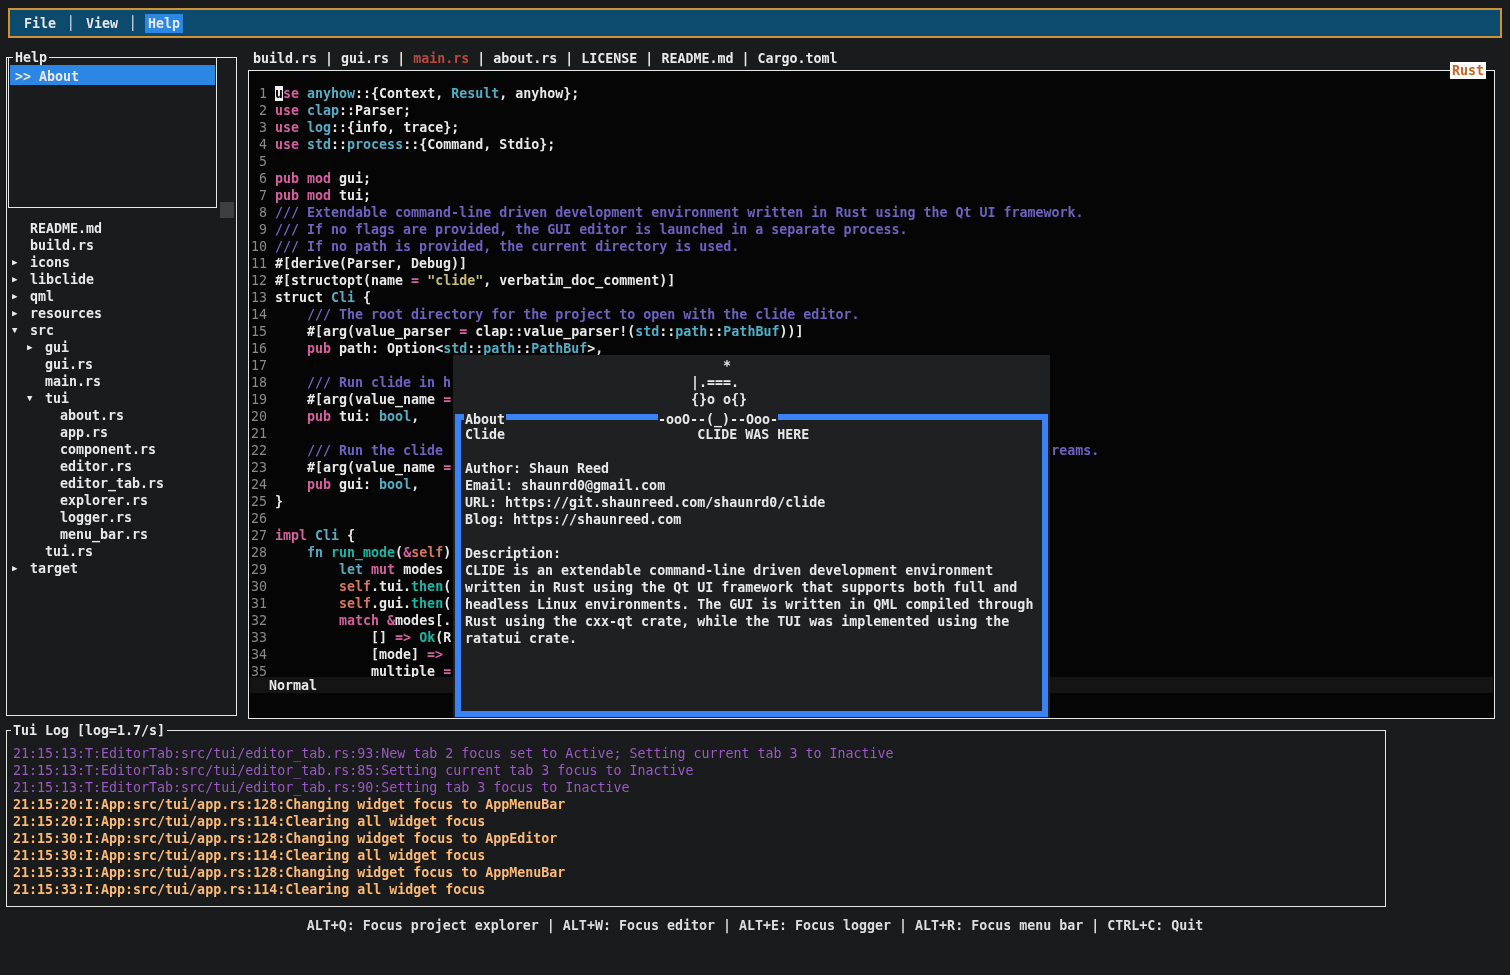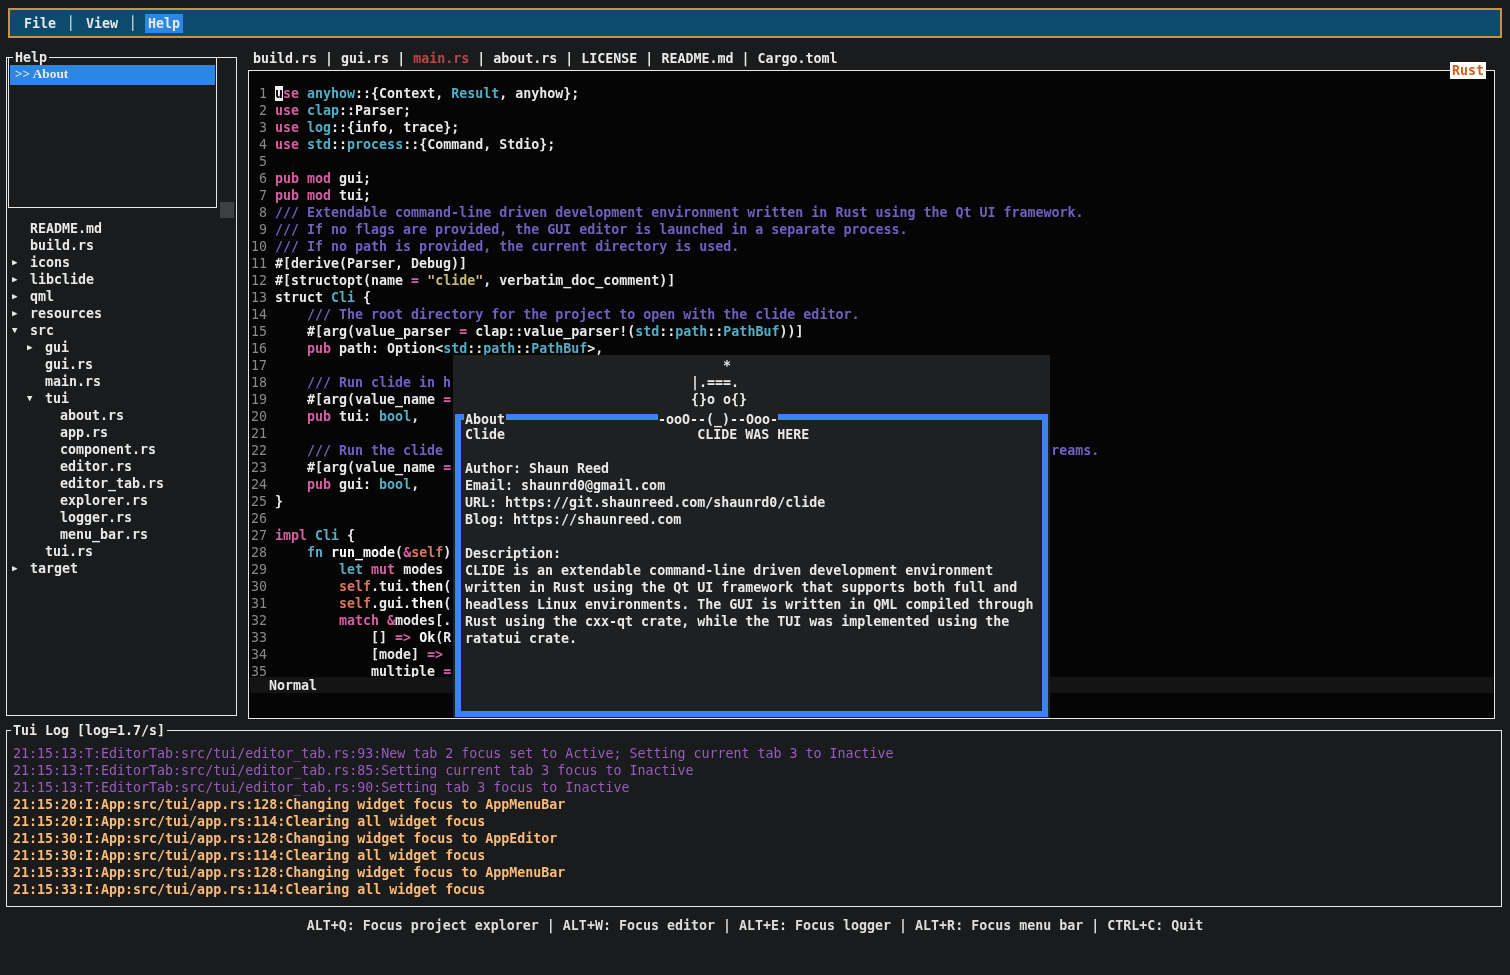--- a/index.html
+++ b/index.html
@@ -11,52 +11,52 @@
   .boxtitle{position:absolute;top:-9px;left:4px;background:#191b1c;padding:0 2px;height:17px;}
   
   #menubar{position:absolute;left:8px;top:8px;width:1494px;height:30px;border:2px solid #cf9236;
            box-sizing:border-box;background:#0c4a6e;display:flex;align-items:center;padding-left:11px;}
   .menu-item{padding:1px 3px;margin:0;}
   .menu-item.active{background:#2b87e3;}
   .menu-sep{margin:0 8px;color:#e9e9e9;}
   
   #help-dropdown{position:absolute;left:8px;top:57px;width:209px;height:151px;background:#191b1c;z-index:3;}
   #help-about-row{position:absolute;left:1px;right:1px;top:7px;height:20px;background:#2b87e3;
-                  display:flex;align-items:flex-start;padding-left:5px;font-family:Liberation Serif, serif;}
+                  display:flex;align-items:flex-end;padding-left:5px;}
   
   #explorer-box{left:6px;top:57px;width:231px;height:659px;background:#191b1c;}
   #explorer-list{position:absolute;left:1px;top:162px;right:2px;}
   .exp-row{height:17px;white-space:pre;display:flex;align-items:center;}
   .exp-arrow{display:inline-block;width:18px;font-size:9px;}
   #explorer-scrollthumb{position:absolute;left:220px;top:202px;width:14px;height:16px;background:#3d3f40;z-index:4;}
   
   #tabbar{position:absolute;left:253px;top:50px;height:17px;white-space:pre;}
   .tab-active{color:#b84a44;}
   
   #editor-box{left:248px;top:70px;width:1247px;height:649px;background:#050505;}
   #rust-label{position:absolute;top:-9px;right:8px;background:#ffffff;color:#d2611c;padding:0 2px;height:17px;}
   #code{position:absolute;left:0;top:14px;right:1px;}
   .code-line{height:17px;white-space:pre;}
   .gutter{display:inline-block;width:18px;margin-right:8px;text-align:right;color:#8a8a8a;font-weight:400;}
   .tk-w{color:#e9e9e9}.tk-k{color:#d55fa0}.tk-c{color:#53aec6}.tk-m{color:#6e61c0}
-  .tk-s{color:#c8bd74}.tk-g{color:#ffffff}.tk-o{color:#d9775a}
+  .tk-s{color:#c8bd74}.tk-g{color:#14b8a6}.tk-o{color:#d9775a}
   .tk-cur{background:#f0f0f0;color:#000;}
   .tk-gap{display:inline-block;}
   #mode-strip{position:absolute;left:1px;right:1px;top:606px;height:16px;background:#141414;}
   #mode-label{margin-left:19px;}
   
   #about-popup{position:absolute;left:453px;top:355px;width:597px;height:363px;background:#1e2022;z-index:5;}
   #about-art{position:absolute;left:230px;top:2px;}
   #about-box{position:absolute;left:2px;right:2px;top:59px;bottom:1px;border:6px solid #3b82f6;}
   #about-title{position:absolute;top:-9px;left:3px;background:#1e2022;padding:0 1px;height:17px;}
   #about-borderart{position:absolute;top:-9px;left:197px;background:#1e2022;height:17px;}
   #about-content{position:absolute;left:4px;top:6px;right:2px;}
   .about-line{height:17px;white-space:pre;}
   
-  #logger-box{left:6px;top:730px;width:1496px;height:177px;background:#191b1c;}
+  #logger-box{left:6px;top:730px;width:1380px;height:177px;background:#191b1c;}
   #log-lines{position:absolute;left:6px;top:14px;right:2px;}
   .log-line{height:17px;white-space:pre;overflow:hidden;}
   .log-trace{color:#9a5bc2;font-weight:400;}
   .log-info{color:#fdba74;}
   
   #statusbar{position:absolute;left:0;top:917px;width:1510px;text-align:center;color:#dedede;}
 </style>
 </head>
 <body>
 

